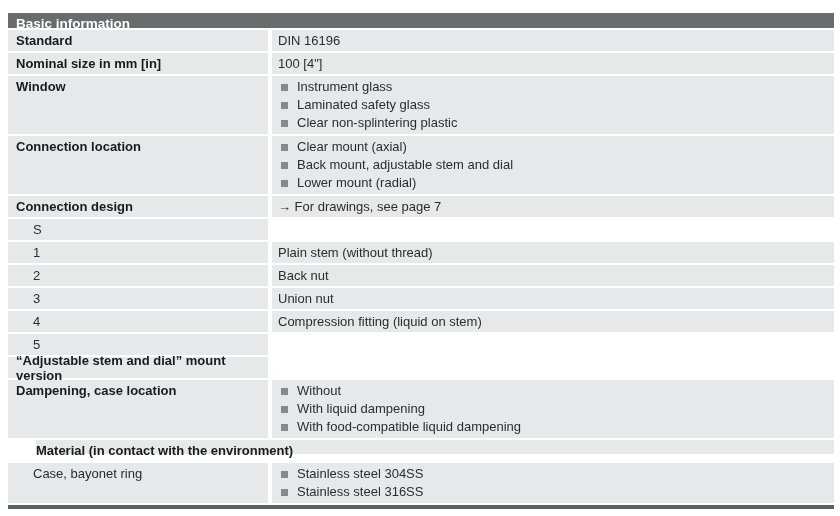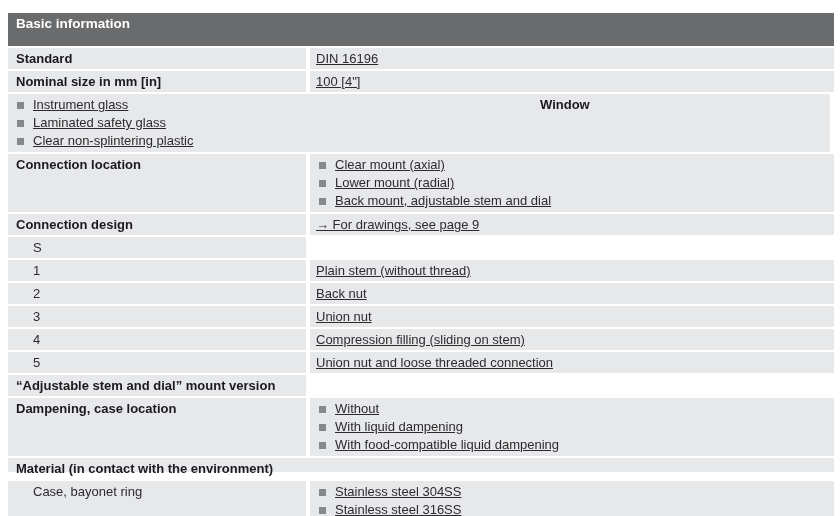--- a/index.html
+++ b/index.html
@@ -13,61 +13,60 @@
   .spec-table {
     position: absolute;
     left: 8px; top: 13px;
     width: 826px;
   }
   .table-header {
     background: #696b6d;
     color: #ffffff;
     font-weight: bold;
     font-size: 13.5px;
-    height: 33px;
+    height: 15px;
     line-height: 21px;
     padding-left: 8px;
   }
   .row {
     display: flex;
     margin-top: 2px;
   }
   .cell {
     background: #e7e8ea;
     box-sizing: border-box;
   }
   .cell.left {
-    width: 298px;
+    width: 260px;
     margin-right: 4px;
     padding-left: 8px;
     flex: none;
     display: flex;
     font-weight: bold;
     font-size: 13px;
     color: #1a1a1c;
   }
   .cell.left.indent {
     padding-left: 25px;
     font-weight: normal;
     color: #2c2c2e;
   }
   .cell.right {
     flex: 1;
     font-size: 13px;
     color: #2c2c2e;
-    text-decoration: underline;
   }
   .cell.full {
     width: 100%;
     font-weight: bold;
     font-size: 13px;
     color: #1a1a1c;
     height: 14px;
     line-height: 21px;
-    padding-left: 8px;
+    margin-left: 28px;
   }
   .row.single { height: 21px; }
   .row.single .cell.left { align-items: center; }
   .row.single .cell.right {
     display: flex;
     align-items: center;
     padding-left: 6px;
   }
   .row.multi .cell.left { padding-top: 2px; line-height: 18px; }
   .row.multi .cell.right { padding: 2px 0 2px 0; }
@@ -111,63 +110,63 @@
       </div>
       <div class="row single">
         <div class="cell left">
           <span>Nominal size in mm [in]</span>
         </div>
         <div class="cell right">
           <span>100 [4"]</span>
         </div>
       </div>
       <div class="row multi">
+        <div class="cell left">
+          <span>Window</span>
+        </div>
         <div class="cell right">
           <div class="bullet-line">
             <span class="bullet-square"></span>
             <span>Instrument glass</span>
           </div>
           <div class="bullet-line">
             <span class="bullet-square"></span>
             <span>Laminated safety glass</span>
           </div>
           <div class="bullet-line">
             <span class="bullet-square"></span>
             <span>Clear non-splintering plastic</span>
           </div>
         </div>
-        <div class="cell left">
-          <span>Window</span>
-        </div>
       </div>
       <div class="row multi">
         <div class="cell left">
           <span>Connection location</span>
         </div>
         <div class="cell right">
           <div class="bullet-line">
             <span class="bullet-square"></span>
             <span>Clear mount (axial)</span>
           </div>
           <div class="bullet-line">
             <span class="bullet-square"></span>
+            <span>Back mount, adjustable stem and dial</span>
+          </div>
+          <div class="bullet-line">
+            <span class="bullet-square"></span>
             <span>Lower mount (radial)</span>
           </div>
-          <div class="bullet-line">
-            <span class="bullet-square"></span>
-            <span>Back mount, adjustable stem and dial</span>
-          </div>
         </div>
       </div>
       <div class="row single">
         <div class="cell left">
           <span>Connection design</span>
         </div>
         <div class="cell right">
-          <span>→ For drawings, see page 9</span>
+          <span>→ For drawings, see page 7</span>
         </div>
       </div>
       <div class="row single">
         <div class="cell left indent">
           <span>S</span>
         </div>
       </div>
       <div class="row single">
         <div class="cell left indent">
           <span>1</span>
@@ -190,29 +189,26 @@
         </div>
         <div class="cell right">
           <span>Union nut</span>
         </div>
       </div>
       <div class="row single">
         <div class="cell left indent">
           <span>4</span>
         </div>
         <div class="cell right">
-          <span>Compression filling (sliding on stem)</span>
+          <span>Compression fitting (liquid on stem)</span>
         </div>
       </div>
       <div class="row single">
         <div class="cell left indent">
           <span>5</span>
-        </div>
-        <div class="cell right">
-          <span>Union nut and loose threaded connection</span>
         </div>
       </div>
       <div class="row single">
         <div class="cell left">
           <span>“Adjustable stem and dial” mount version</span>
         </div>
       </div>
       <div class="row multi">
         <div class="cell left">
           <span>Dampening, case location</span>

